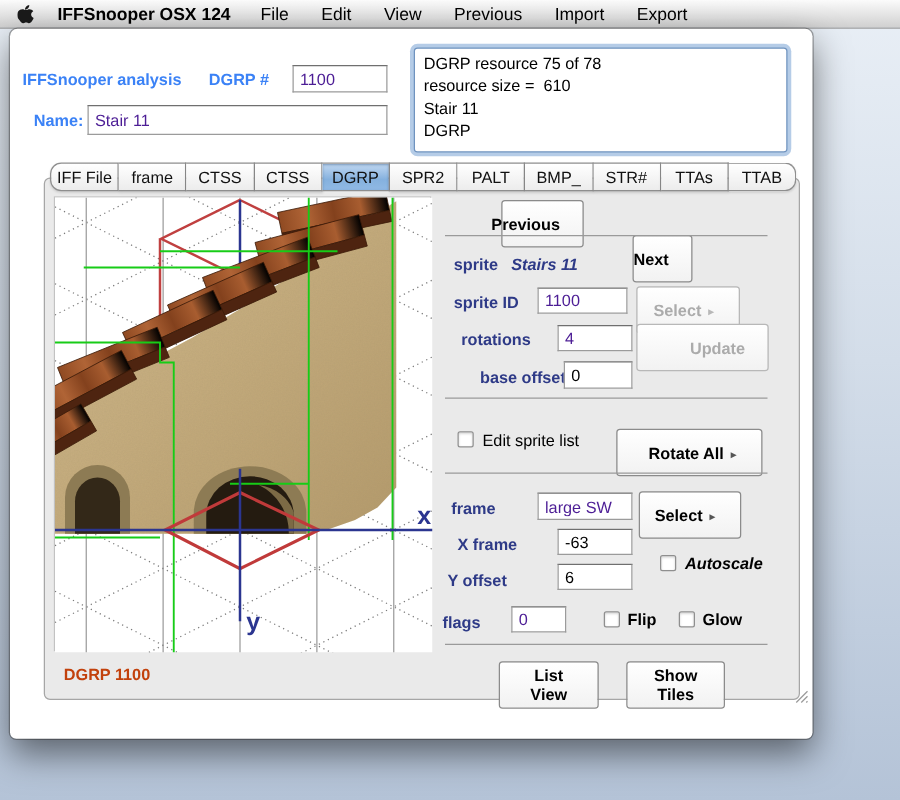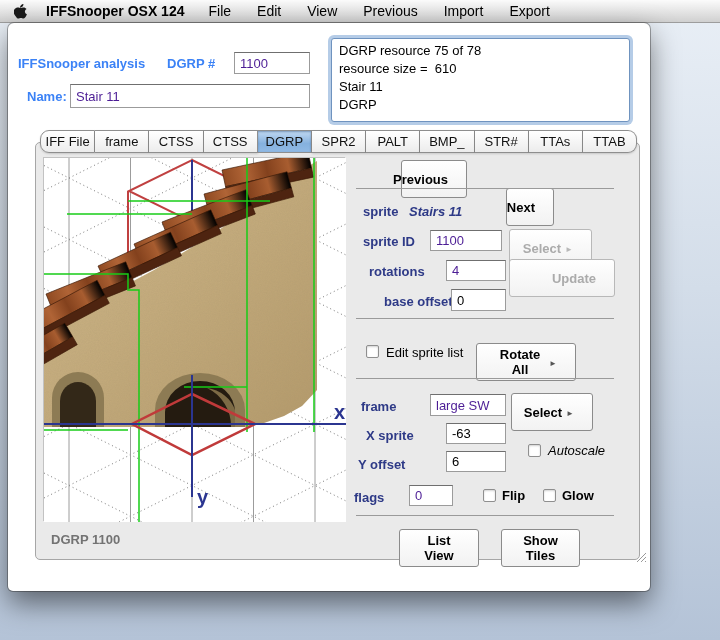--- a/index.html
+++ b/index.html
@@ -66,21 +66,21 @@
   
   .panel {
     position:absolute; left:27px; top:119px; width:605px; height:418px;
     background:#eaeaea; border:1px solid #a6a6a6; border-radius:5px;
   }
   .preview {
     position:absolute; left:7px; top:14px; width:302px; height:364px;
     background:#fff; border:1px solid #c2c2c2;
   }
   .preview svg { display:block; }
-  .caption { position:absolute; left:15px; top:389px; color:#737373; font-weight:600; }
+  .caption { position:absolute; left:15px; top:389px; color:#c2410c; font-weight:600; }
   
   .plabel { position:absolute; color:#2e3a87; font-weight:600; }
   .blabel { position:absolute; color:#000; }
   .divider { position:absolute; left:320px; width:258px; height:1px; background:#9a9a9a; }
   .btn {
     position:absolute; background:linear-gradient(#ffffff,#f2f2f2);
     border:1px solid #8b8b8b; border-radius:3px;
     font-family:"Liberation Sans", sans-serif; font-size:13px; font-weight:600; color:#000;
     display:flex; align-items:center; justify-content:flex-end; gap:4px; padding:18px;
   }
@@ -291,37 +291,37 @@
       <button class="btn disabled" style="left:473px; top:116px; width:106px; height:23px;">
           <span>Update</span>
         </button>
 
       <span class="plabel" style="left:348px; top:151px;">base offset</span>
       <input class="field" style="left: 415px; top: 146px; width: 55px; height: 22px;" readonly="" value="0">
       <div class="divider" style="top:175px;"></div>
 
       <div class="cbox" style="left:330px; top:202px;"></div>
       <span class="blabel" style="left:350px; top:202px;">Edit sprite list</span>
-      <button class="btn" style="left:440px; top:200px; width:100px; height:23px;">
+      <button class="btn" style="left:457px; top:200px; width:117px; height:23px;">
         <span>Rotate All</span>
           <span class="arrow">►</span>
       </button>
       <div class="divider" style="top:235px;"></div>
 
       <span class="plabel" style="left:325px; top:256px;">frame</span>
       <input class="field gray" style="left: 394px; top: 251px; width: 76px; height: 22px;" readonly="" value="large SW">
       <button class="btn" style="left:475px; top:250px; width:82px; height:23px;">
         <span>Select</span>
           <span class="arrow">►</span>
       </button>
 
-      <span class="plabel" style="left:330px; top:285px;">X sprite</span>
+      <span class="plabel" style="left:330px; top:285px;">X frame</span>
       <input class="field" style="left: 410px; top: 280px; width: 60px; height: 21px;" readonly="" value="-63">
       <div class="cbox" style="left:492px; top:301px;"></div>
-      <span class="blabel" style="left:512px; top:300px; font-style:italic; font-weight:400;">Autoscale</span>
+      <span class="blabel" style="left:512px; top:300px; font-style:italic; font-weight:700;">Autoscale</span>
 
       <span class="plabel" style="left:322px; top:314px;">Y offset</span>
       <input class="field" style="left: 410px; top: 308px; width: 60px; height: 21px;" readonly="" value="6">
 
       <span class="plabel" style="left:318px; top:347px;">flags</span>
       <input class="field gray" style="left: 373px; top: 342px; width: 44px; height: 21px;" readonly="" value="0">
       <div class="cbox" style="left:447px; top:346px;"></div>
       <span class="blabel" style="left:466px; top:345px; font-weight:700;">Flip</span>
       <div class="cbox" style="left:507px; top:346px;"></div>
       <span class="blabel" style="left:526px; top:345px; font-weight:700;">Glow</span>

